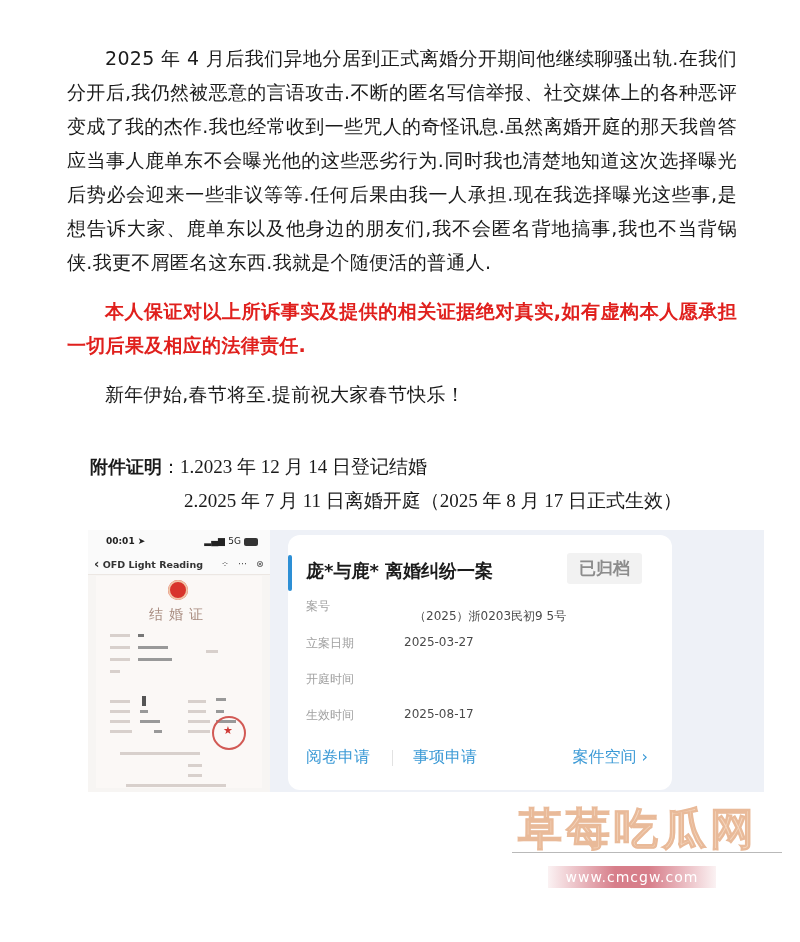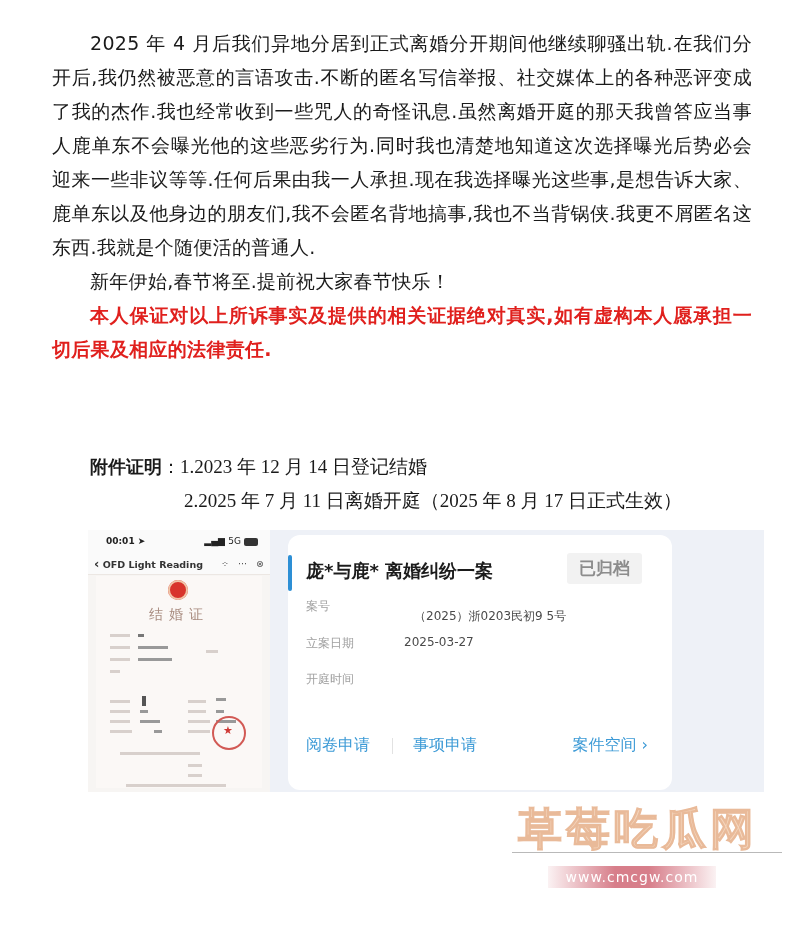--- a/index.html
+++ b/index.html
@@ -4,21 +4,21 @@
 <style>
   html, body { margin: 0; padding: 0; }
   body {
     width: 800px; height: 942px; background: #ffffff; position: relative; overflow: hidden;
     font-family: "DejaVu Sans", "Liberation Sans", sans-serif; color: #1a1a1a;
   }
   .doc {
     position: absolute; left: 52px; top: 26px; width: 700px;
   }
   .para {
-    font-size: 19px; line-height: 34px; margin: 0; text-indent: 2em; letter-spacing: 0.3px;
+    font-size: 19px; line-height: 34px; margin: 15px; text-indent: 2em; letter-spacing: 0.3px;
     text-align: justify;
   }
   .para.red { color: #e0201d; font-weight: bold; margin-top: 0; }
   .para.greet { margin-top: 0; }
   .attach {
     position: absolute; left: 90px; top: 450px; font-size: 18px; line-height: 34px;
   }
   .attach .lbl { font-weight: bold; }
   .attach .line2 { padding-left: 94px; }
   .serif { font-family: "Liberation Serif", "DejaVu Serif", serif; font-size: 19px; }
@@ -47,38 +47,38 @@
     position: absolute; left: 288px; top: 535px; width: 384px; height: 255px; background: #ffffff;
     border-radius: 12px;
   }
   .court-card .bar { position: absolute; left: 0; top: 20px; width: 4px; height: 36px; background: #2d8fd5; border-radius: 2px; }
   .court-card .title { position: absolute; left: 18px; top: 24px; font-size: 18px; font-weight: bold; color: #1c1c1c; }
   .court-card .badge { position: absolute; right: 30px; top: 18px; background: #f2f2f2; color: #8c8c8c; font-size: 17px; padding: 4px 12px; border-radius: 3px; font-weight: bold; }
   .row { position: absolute; left: 18px; font-size: 12px; display: flex; }
   .row .k { color: #a0a0a0; width: 98px; }
   .row .v { color: #4a4a4a; }
   .row .v.case { margin-left: 10px; margin-top: 10px; }
-  .actions { position: absolute; left: 18px; top: 200px; right: 24px; display: flex; align-items: center; font-size: 16px; color: #3c9ad6; }
+  .actions { position: absolute; left: 18px; top: 212px; right: 24px; display: flex; align-items: center; font-size: 16px; color: #3c9ad6; }
   .actions .sep { width: 1px; height: 16px; background: #e2e2e2; margin: 0 20px 0 22px; }
   .actions .space { margin-left: auto; }
 
   
   .wm { position: absolute; left: 512px; top: 800px; width: 270px; height: 100px; }
   .wm .cn { position: absolute; left: 6px; top: 0; font-size: 44px; letter-spacing: 4px; color: #f4d3b8; font-weight: bold; -webkit-text-stroke: 1px #e7b38f; opacity: 0.9; }
   .wm .rule { position: absolute; left: 0; top: 52px; width: 270px; height: 1px; background: #b9b9b9; }
   .wm .url { position: absolute; left: 36px; top: 66px; width: 168px; height: 22px; line-height: 22px; text-align: center; font-size: 14px; color: #ffffff;
     background: linear-gradient(90deg, rgba(235,190,195,0.2), #d77e8a 40%, #d77e8a 60%, rgba(235,190,195,0.2)); letter-spacing: 1px; }
 </style>
 </head>
 <body>
 
 <div class="doc">
   <p class="para">2025 年 4 月后我们异地分居到正式离婚分开期间他继续聊骚出轨.在我们分开后,我仍然被恶意的言语攻击.不断的匿名写信举报、社交媒体上的各种恶评变成了我的杰作.我也经常收到一些咒人的奇怪讯息.虽然离婚开庭的那天我曾答应当事人鹿单东不会曝光他的这些恶劣行为.同时我也清楚地知道这次选择曝光后势必会迎来一些非议等等.任何后果由我一人承担.现在我选择曝光这些事,是想告诉大家、鹿单东以及他身边的朋友们,我不会匿名背地搞事,我也不当背锅侠.我更不屑匿名这东西.我就是个随便活的普通人.</p>
+  <p class="para red">本人保证对以上所诉事实及提供的相关证据绝对真实,如有虚构本人愿承担一切后果及相应的法律责任.</p>
   <p class="para greet">新年伊始,春节将至.提前祝大家春节快乐！</p>
-  <p class="para red">本人保证对以上所诉事实及提供的相关证据绝对真实,如有虚构本人愿承担一切后果及相应的法律责任.</p>
 </div>
 
 <div class="attach">
   <div>
     <span class="lbl">附件证明</span><span>：</span><span class="serif">1.2023 年 12 月 14 日登记结婚</span>
   </div>
   <div class="line2">
     <span class="serif">2.2025 年 7 月 11 日离婚开庭（2025 年 8 月 17 日正式生效）</span>
   </div>
 </div>
@@ -148,20 +148,24 @@
     <span class="v case">（2025）浙0203民初9   5号</span>
   </div>
   <div class="row" style="top:100px">
     <span class="k">立案日期</span>
     <span class="v">2025-03-27</span>
   </div>
   <div class="row" style="top:136px">
     <span class="k">开庭时间</span>
     <span class="v"></span>
   </div>
+  <div class="row" style="top:172px">
+    <span class="k">生效时间</span>
+    <span class="v">2025-08-17</span>
+  </div>
 
   <div class="actions">
     <span>阅卷申请</span>
     <span class="sep"></span>
     <span>事项申请</span>
     <span class="space">
       <span>案件空间</span>
       <span>›</span>
     </span>
   </div>

